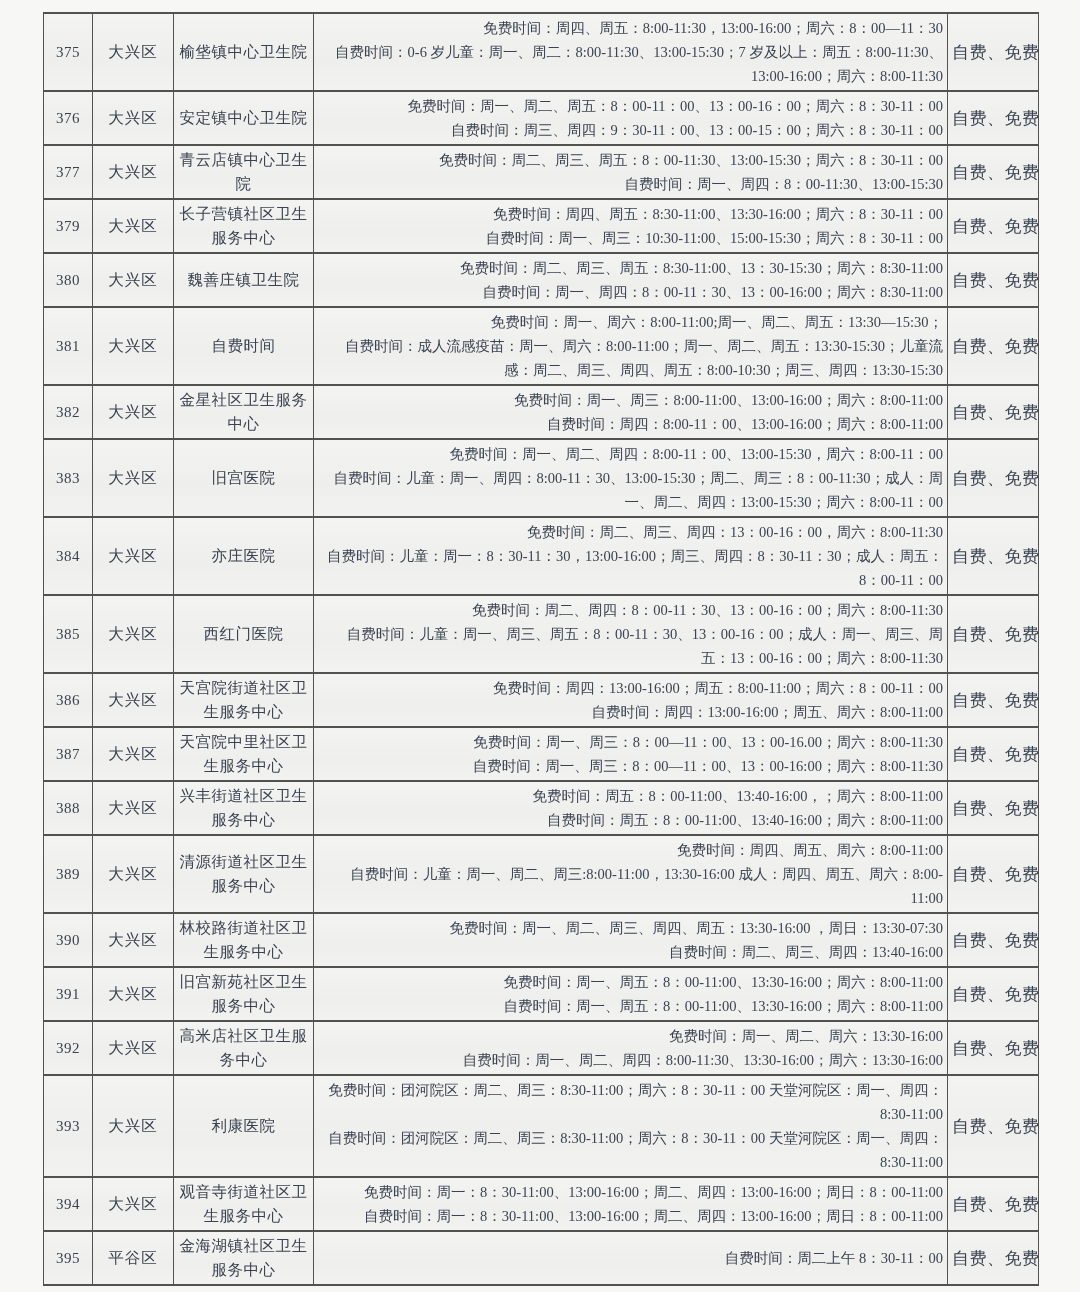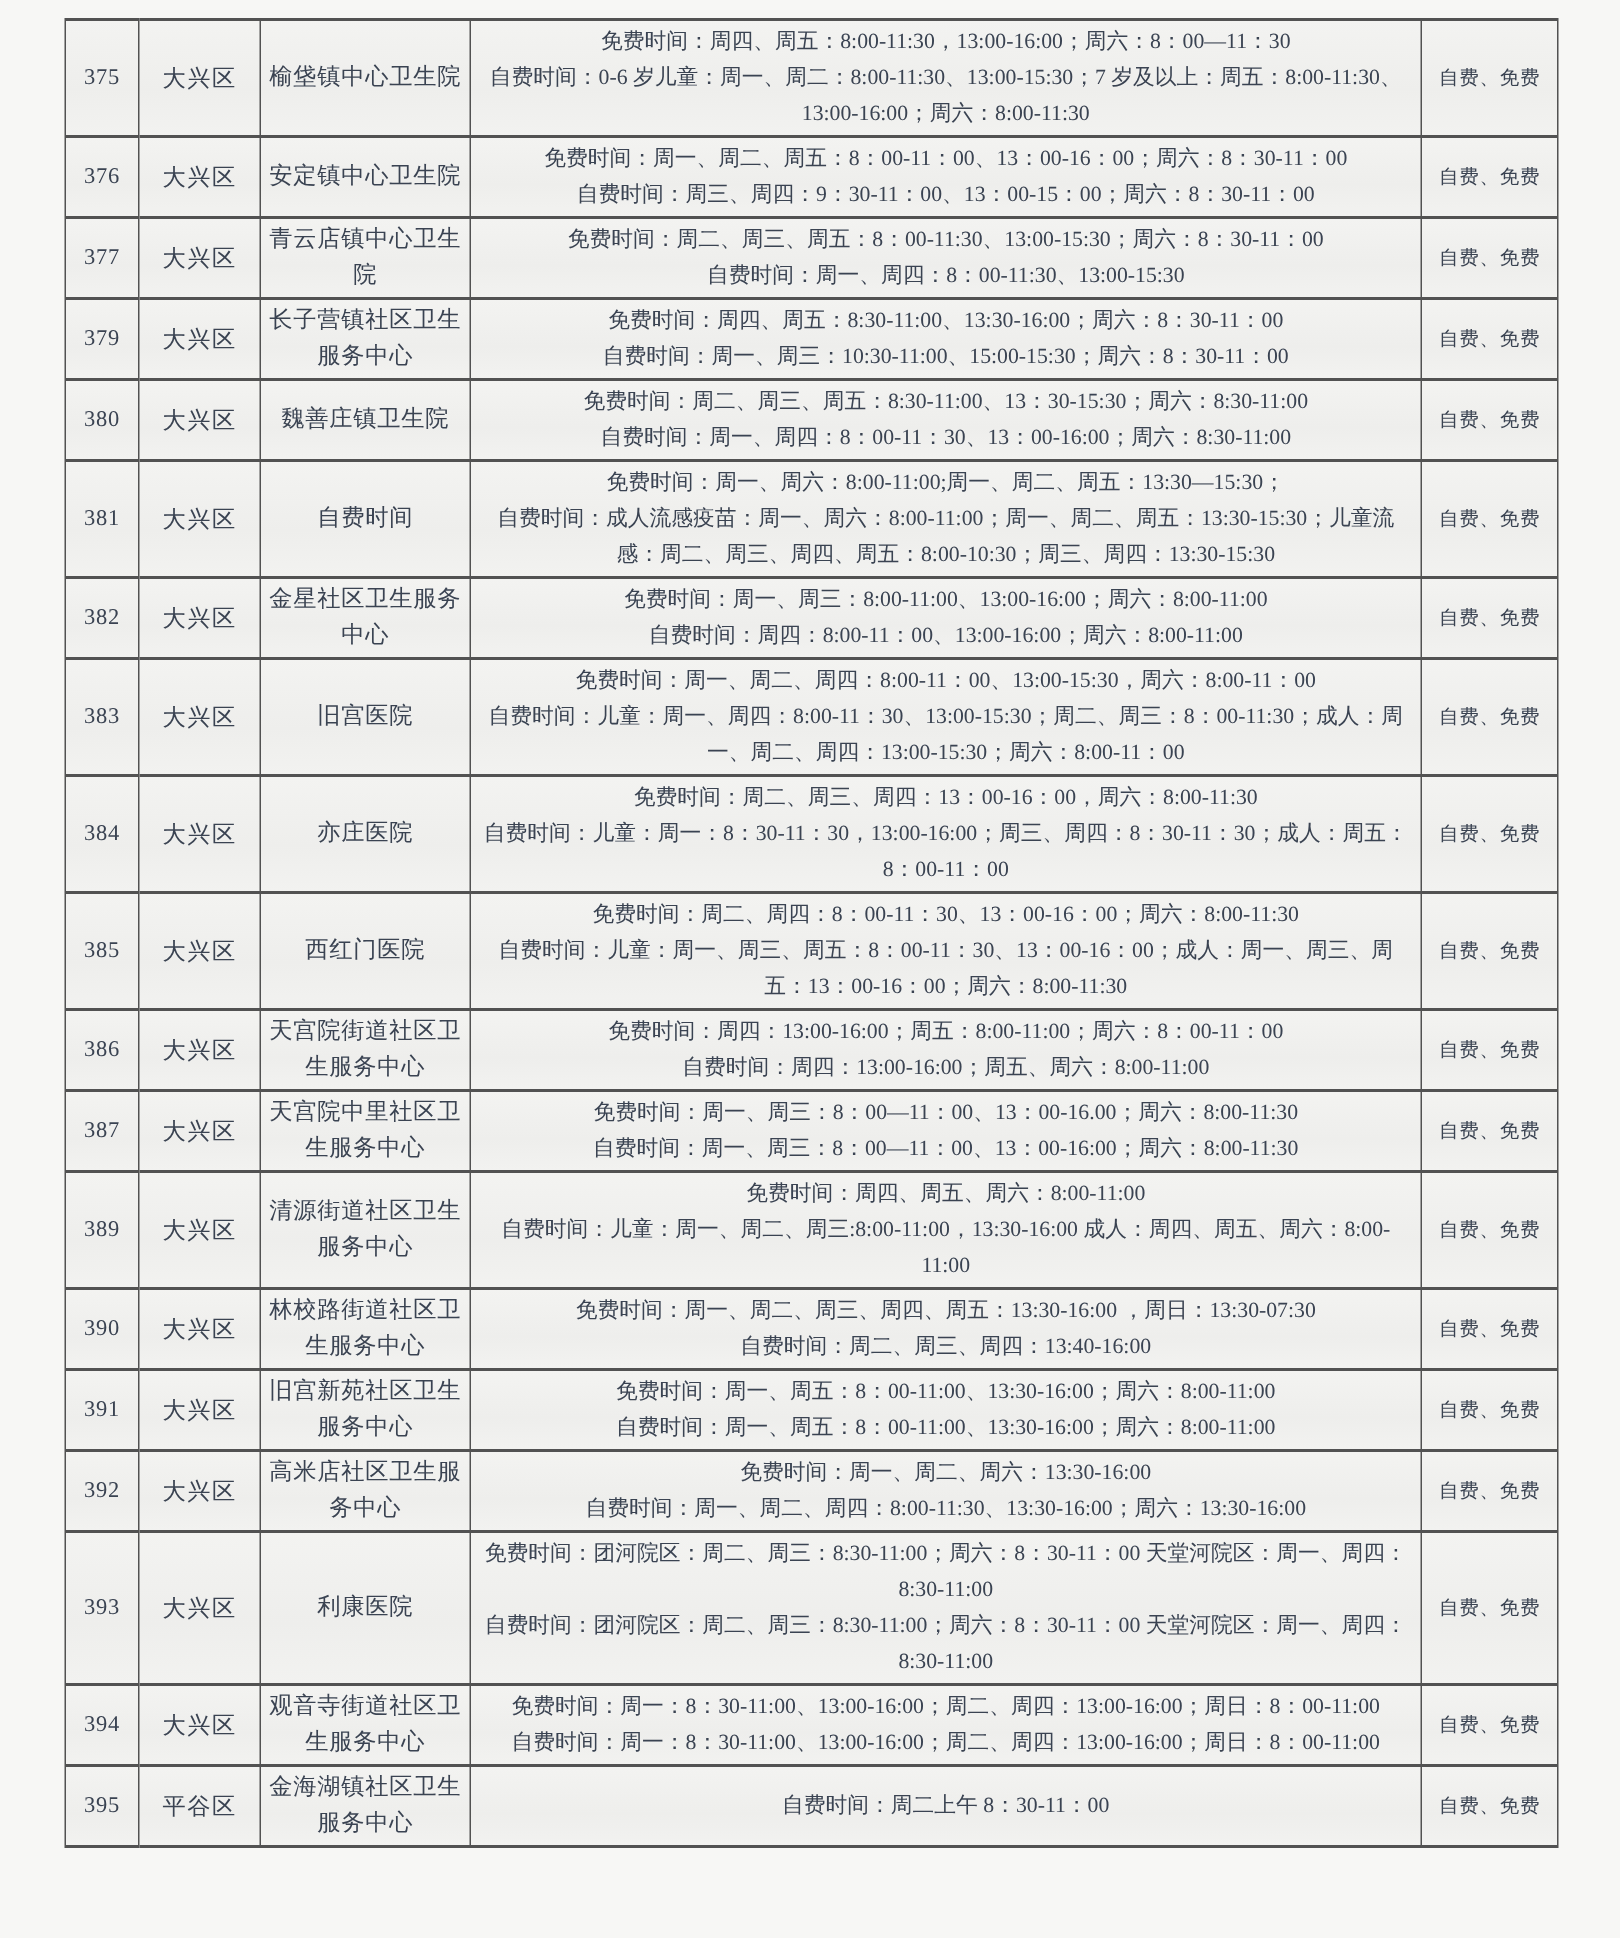--- a/index.html
+++ b/index.html
@@ -47,25 +47,25 @@
     padding: 2px 9px;
     letter-spacing: 0.5px;
     margin-left: 41px;
   }
   td.c-times {
     font-size: 14.5px;
     line-height: 24px;
     padding: 3px 6px;
   }
   td.c-times .time-line {
-    text-align: center;
+    text-align: right;
     font-family: Liberation Serif, serif;
   }
   td.c-payment {
-    font-size: 13px;
+    font-size: 17px;
     letter-spacing: 0.5px;
     white-space: nowrap;
   }
 </style>
 </head>
 <body>
 
 <div class="page">
   <table class="sched">
     <colgroup>
@@ -190,20 +190,30 @@
           <td class="c-no">387</td>
           <td class="c-district">大兴区</td>
           <td class="c-name">天宫院中里社区卫生服务中心</td>
           <td class="c-times">
             <div class="time-line">免费时间：周一、周三：8：00—11：00、13：00-16.00；周六：8:00-11:30</div>
             <div class="time-line">自费时间：周一、周三：8：00—11：00、13：00-16:00；周六：8:00-11:30</div>
           </td>
           <td class="c-payment">自费、免费</td>
         </tr>
         <tr>
+          <td class="c-no">388</td>
+          <td class="c-district">大兴区</td>
+          <td class="c-name">兴丰街道社区卫生服务中心</td>
+          <td class="c-times">
+            <div class="time-line">免费时间：周五：8：00-11:00、13:40-16:00，；周六：8:00-11:00</div>
+            <div class="time-line">自费时间：周五：8：00-11:00、13:40-16:00；周六：8:00-11:00</div>
+          </td>
+          <td class="c-payment">自费、免费</td>
+        </tr>
+        <tr>
           <td class="c-no">389</td>
           <td class="c-district">大兴区</td>
           <td class="c-name">清源街道社区卫生服务中心</td>
           <td class="c-times">
             <div class="time-line">免费时间：周四、周五、周六：8:00-11:00</div>
             <div class="time-line">自费时间：儿童：周一、周二、周三:8:00-11:00，13:30-16:00 成人：周四、周五、周六：8:00-11:00</div>
           </td>
           <td class="c-payment">自费、免费</td>
         </tr>
         <tr>

